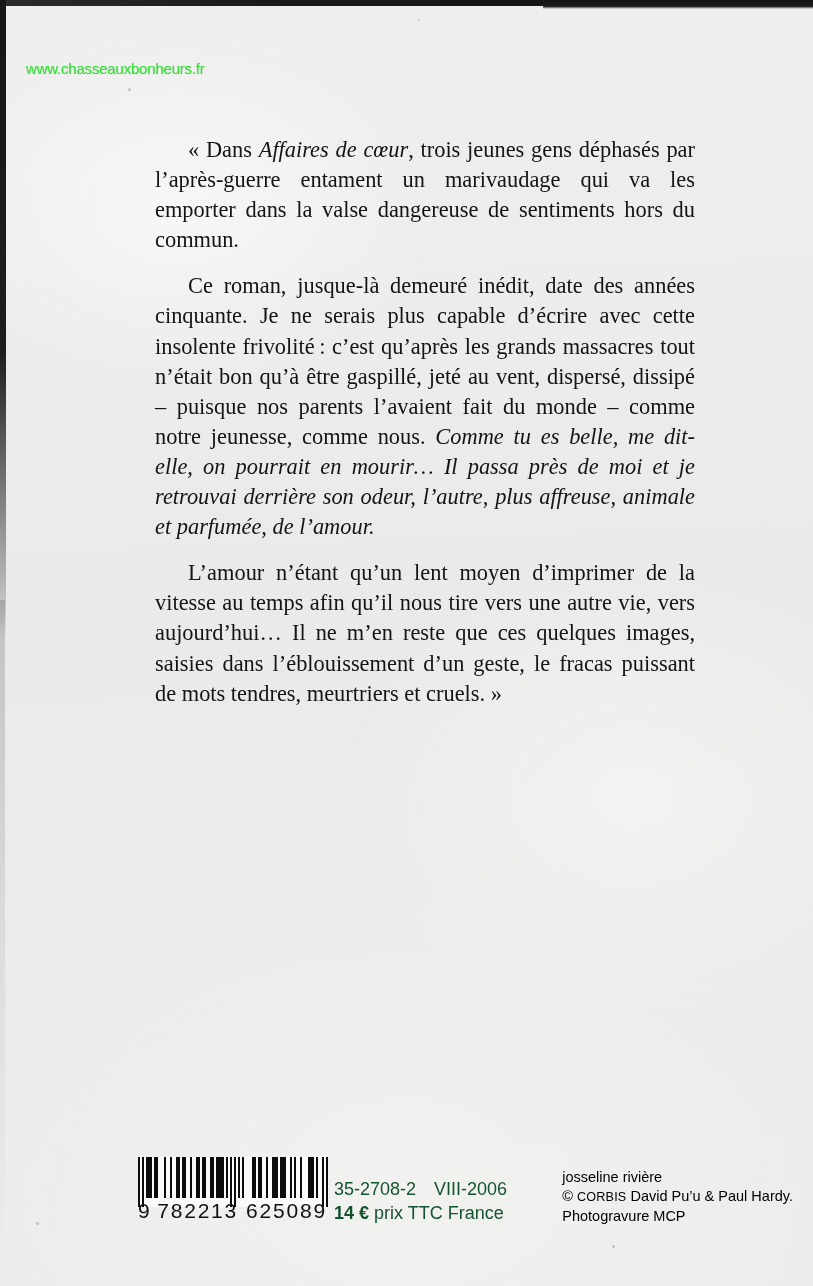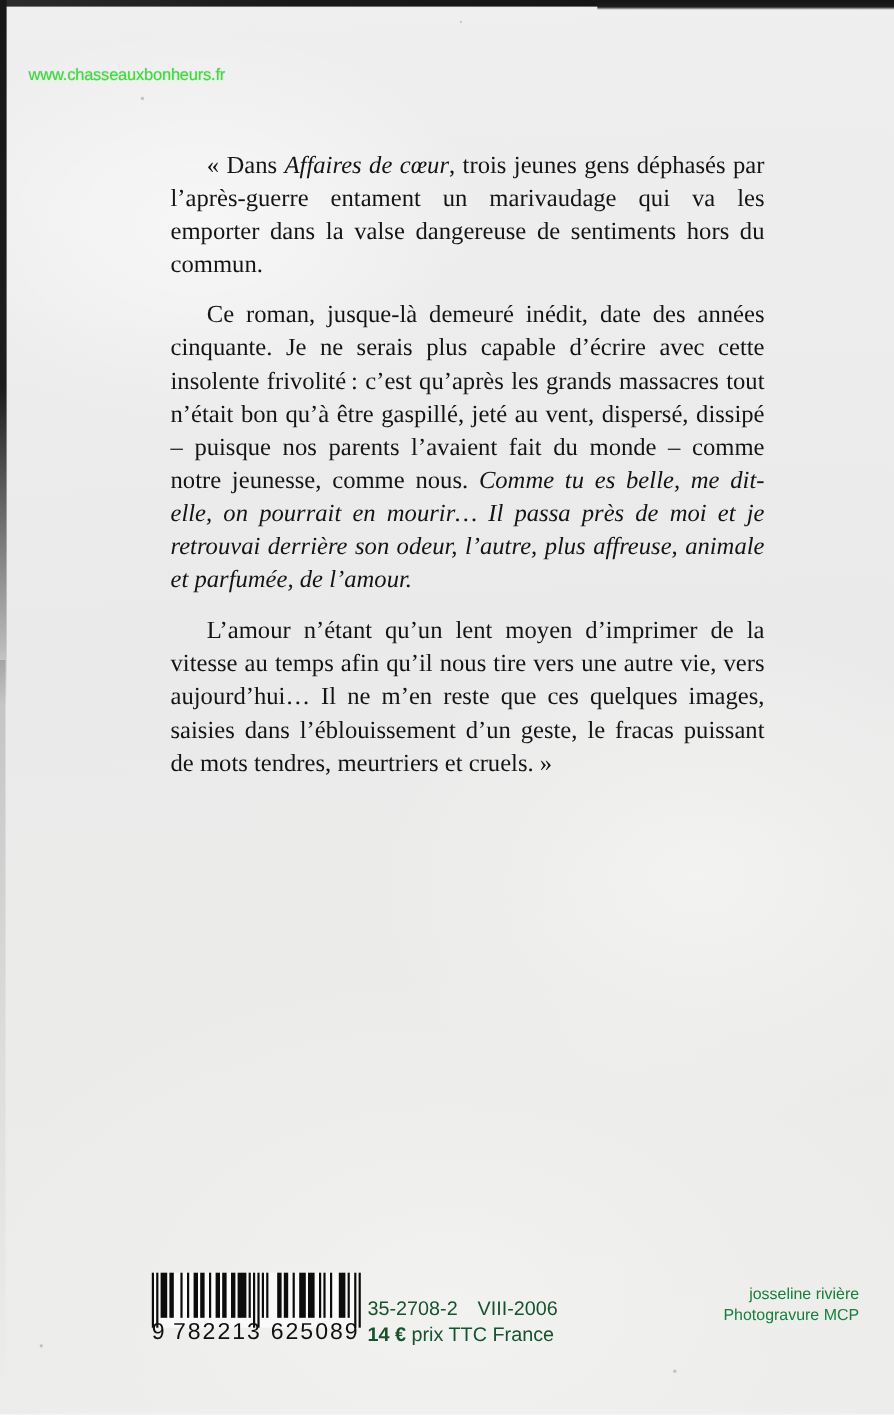--- a/index.html
+++ b/index.html
@@ -149,27 +149,27 @@
     line-height: 24px;
     z-index: 3;
     white-space: nowrap;
   }
   .isbn-block .ref { letter-spacing: 0px; }
   .isbn-block .date { margin-left: 18px; }
   .isbn-block .price { font-weight: bold; }
 
   .credits {
     position: absolute;
-    right: 32px;
+    right: 20px;
     top: 1168px;
-    text-align: right;
+    text-align: left;
     font-family: "Liberation Sans", "DejaVu Sans", sans-serif;
     font-size: 14.5px;
     line-height: 19px;
-    color: #15803d;
+    color: #000000;
     z-index: 3;
     white-space: nowrap;
   }
   .credits .smallcaps {
     font-size: 12.6px;
     letter-spacing: 0.2px;
   }
   .speck {
     position: absolute;
     background: #9a9a98;
@@ -277,16 +277,17 @@
       <span class="ref">35-2708-2</span><span class="date">VIII-2006</span>
     </div>
     <div>
       <span class="price">14 €</span>
       <span>prix TTC France</span>
     </div>
   </div>
 
   <div class="credits">
     <div>josseline rivière</div>
+    <div><span>© </span><span class="smallcaps" style="text-transform:uppercase;">Corbis</span><span> David Pu’u &amp;  Paul Hardy.</span></div>
     <div>Photogravure MCP</div>
   </div>
 
 </div>
 
 </body></html>

